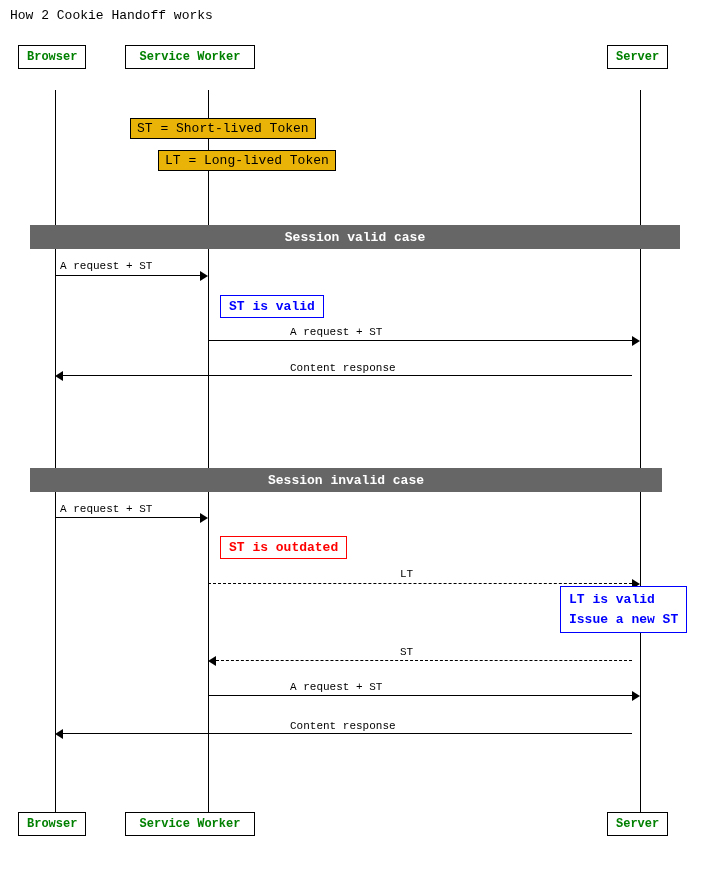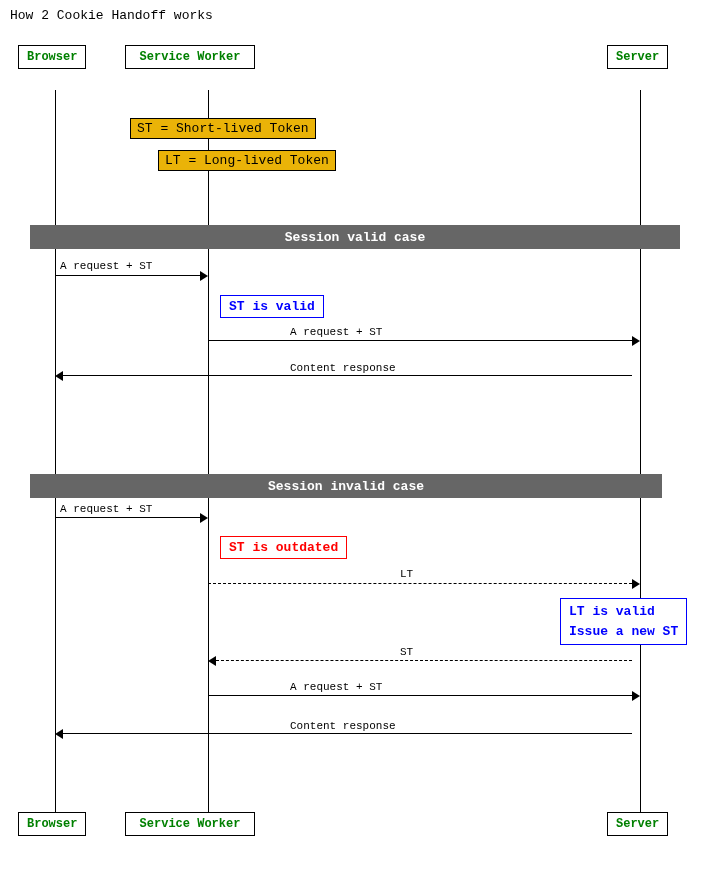--- a/index.html
+++ b/index.html
@@ -191,39 +191,39 @@
   </div>
   <div class="arrow-label" style="left:290px; top:326px;">A request + ST</div>
 
   <div class="arrow" style="left:55px; top:375px; width:585px;">
     <div class="arrow-line" style="right:8px; left:8px;"></div>
     <div class="arrowhead-left" style="left:0;"></div>
 
   </div>
   <div class="arrow-label" style="left:290px; top:362px;">Content response</div>
 
-  <div class="section-bar" style="top:468px; left:30px; right:48px;margin-top:6px;">
+  <div class="section-bar" style="top:468px; left:30px; right:48px;">
     <span>Session invalid case</span>
   </div>
 
   <div class="arrow" style="left:55px; top:517px; width:153px;">
     <div class="arrow-line" style="right:8px;"></div>
     <div class="arrowhead-right"></div>
   </div>
   <div class="arrow-label" style="left:60px; top:503px;">A request + ST</div>
 
   <div class="note-box note-box-red" style="left:220px; top:536px;">ST is outdated</div>
 
   <div class="arrow" style="left:208px; top:583px; width:432px;">
     <div class="arrow-line-dashed" style="right:8px;"></div>
     <div class="arrowhead-right"></div>
   </div>
   <div class="arrow-label" style="left:400px; top:568px;">LT</div>
 
-  <div class="note-box note-box-blue" style="left:560px; top:598px; line-height:1.5;">LT is valid<br>Issue a new ST</div>
+  <div class="note-box note-box-blue" style="left:560px; top:586px; line-height:1.5;">LT is valid<br>Issue a new ST</div>
 
   <div class="arrow" style="left:208px; top:660px; width:432px;">
     <div class="arrow-line-dashed" style="right:8px; left:8px;"></div>
     <div class="arrowhead-left" style="left:0;"></div>
   </div>
   <div class="arrow-label" style="left:400px; top:646px;">ST</div>
 
   <div class="arrow" style="left:208px; top:695px; width:432px;">
     <div class="arrow-line" style="right:8px;"></div>
     <div class="arrowhead-right"></div>

